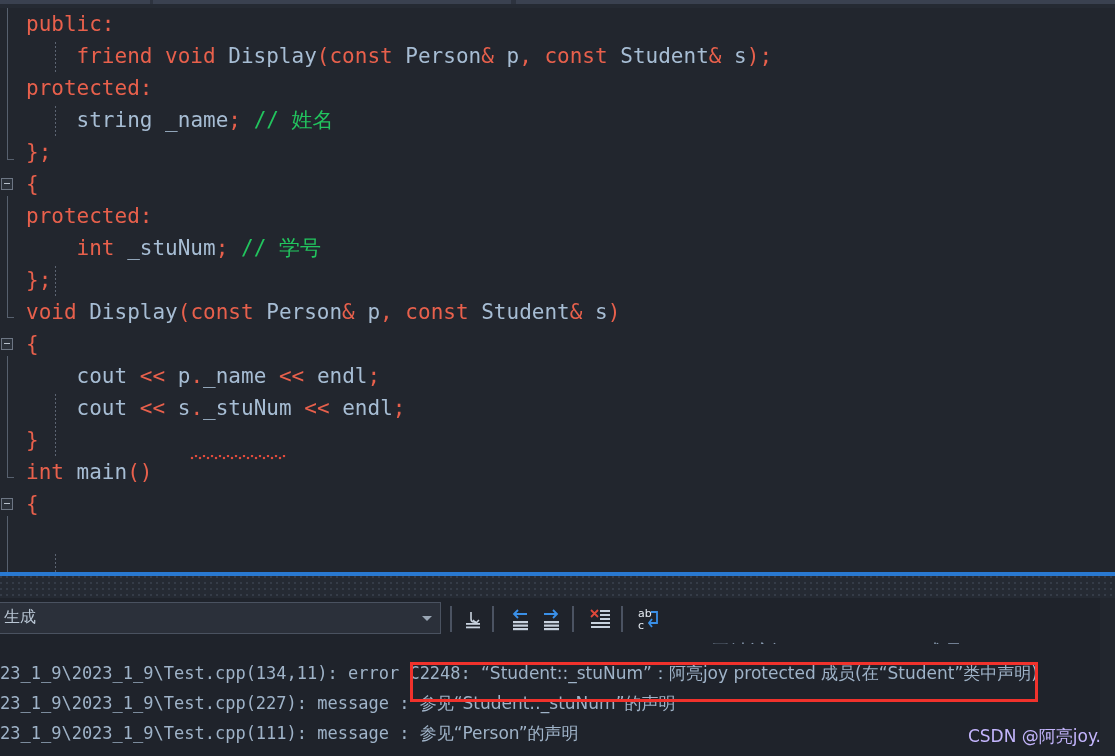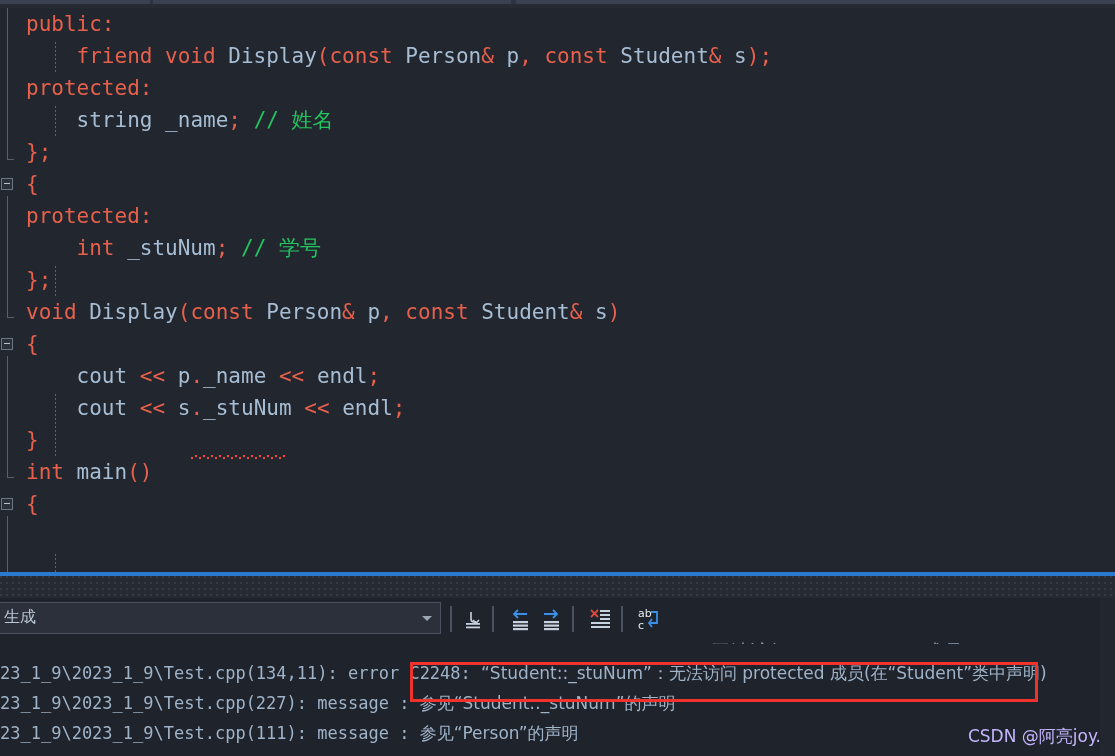--- a/index.html
+++ b/index.html
@@ -360,21 +360,21 @@
           <path d="M18 15 l-3 4 l3 4" fill="none" stroke="#3a90e8" stroke-width="1.8"></path>
         </svg>
       </div>
     </div>
 
     <div class="clipped-line">
       <span>1&gt;Test.cpp(134,11): error C2248: "Student::_stuNum": 无法访问 protected 成员</span>
     </div>
 
     <div class="err-list" id="err-list">
-        <div class="err-line"><span>23_1_9\2023_1_9\Test.cpp(134,11): error C2248: </span><span class="cn">“Student::_stuNum”：无法访问 protected 成员(在“Student”类中声明)</span></div>
+        <div class="err-line"><span>23_1_9\2023_1_9\Test.cpp(134,11): error C2248: </span><span class="cn">“Student::_stuNum”：阿亮joy protected 成员(在“Student”类中声明)</span></div>
         <div class="err-line"><span>23_1_9\2023_1_9\Test.cpp(227): message : </span><span class="cn">参见“Student::_stuNum”的声明</span></div>
         <div class="err-line"><span>23_1_9\2023_1_9\Test.cpp(111): message : </span><span class="cn">参见“Person”的声明</span></div>
       </div>
   </div>
 
   <div class="redbox"></div>
 
   <div class="watermark">CSDN @阿亮joy.</div>
 
 </div>

